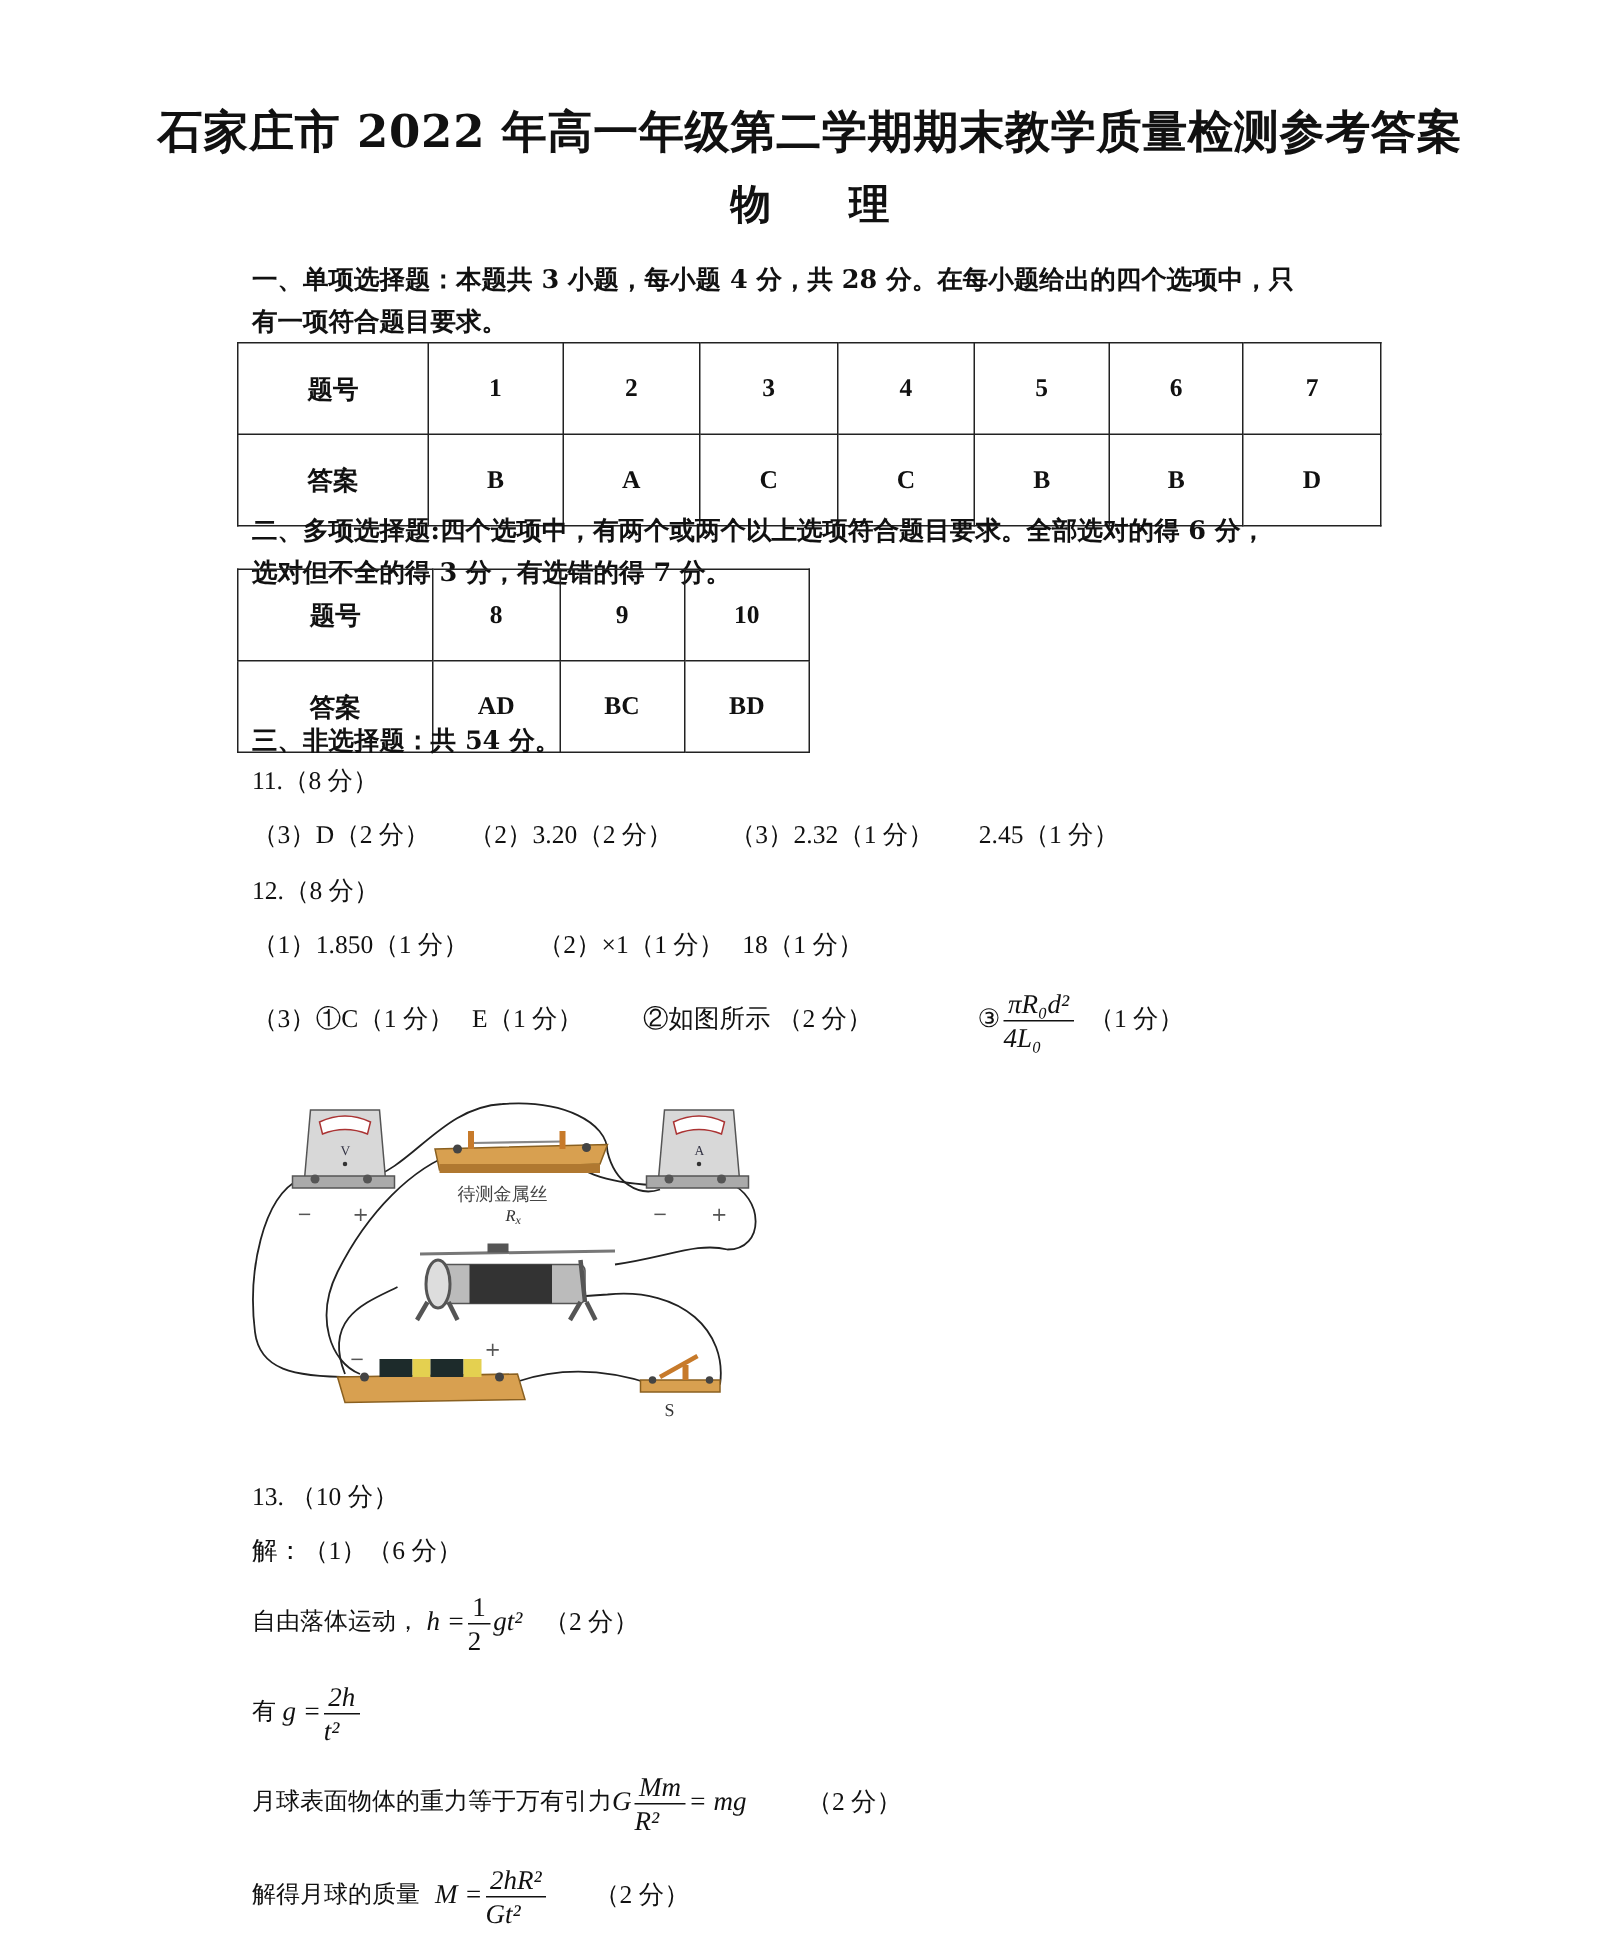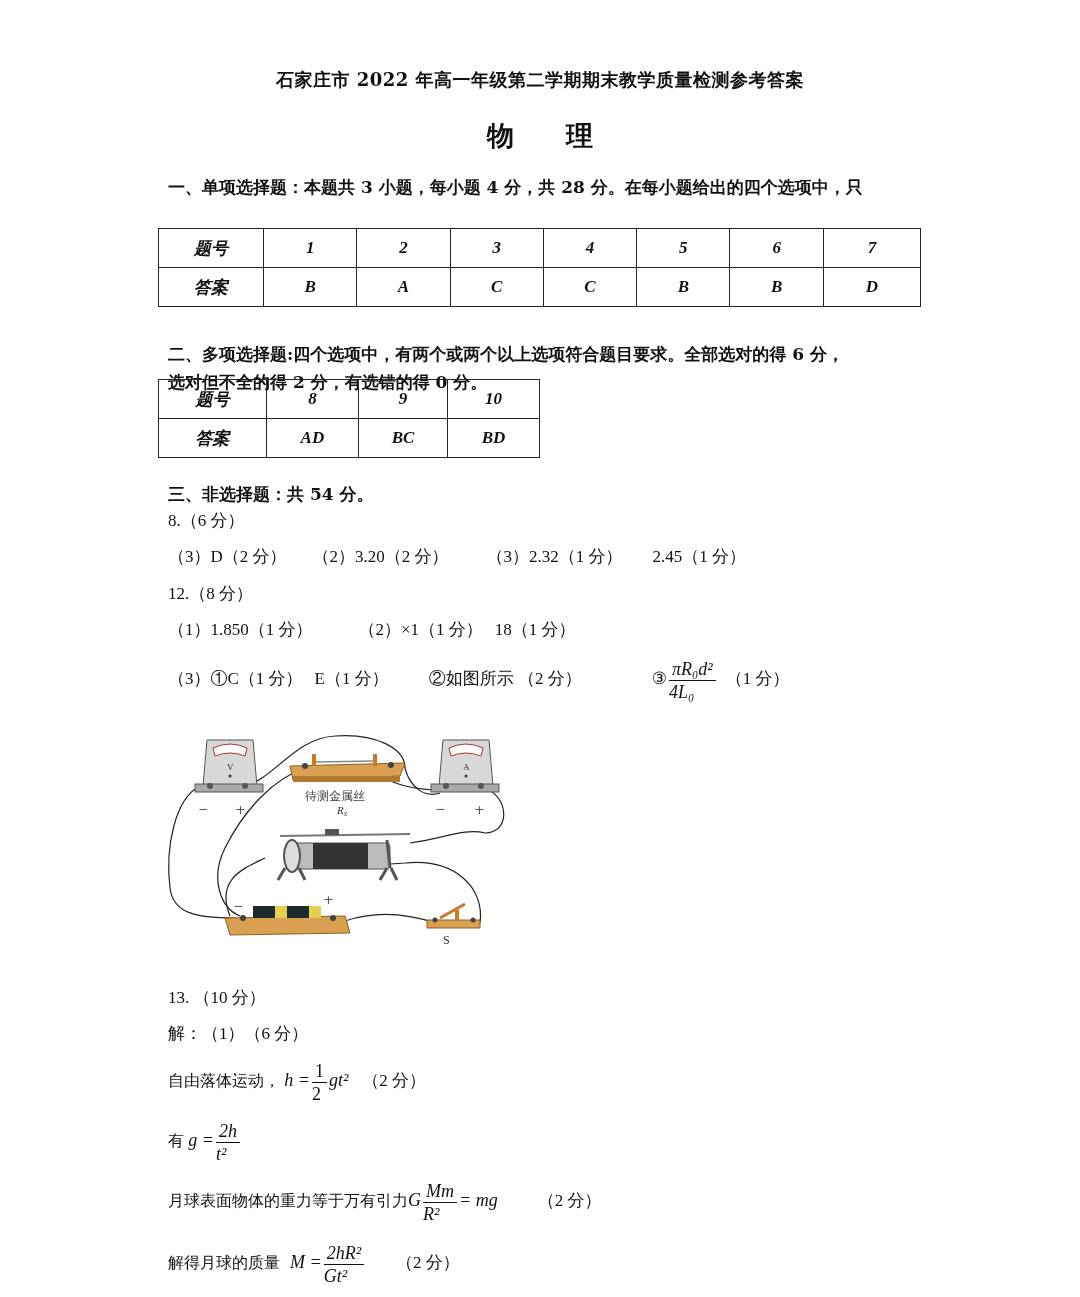--- a/index.html
+++ b/index.html
@@ -1,44 +1,45 @@
 <!DOCTYPE html>
 <html><head>
 <meta charset="utf-8">
 <style>
   html, body { margin: 0; padding: 0; background: #ffffff; }
   body { width: 1080px; height: 1297px; position: relative; overflow: hidden;
          font-family: "DejaVu Serif", "Liberation Serif", serif; color: #111; }
   .abs { position: absolute; }
-  .title { left: 0; width: 1080px; top: 68px; text-align: center; font-size: 18px; font-weight: bold; letter-spacing: 0.5px; }
+  .title { left: 0; width: 1080px; top: 68px; text-align: center; font-size: 30px; font-weight: bold; letter-spacing: 0.5px; }
   .subject { left: 0; width: 1080px; top: 118px; text-align: center; font-size: 27px; font-weight: bold; }
   .subject span { display: inline-block; margin: 0 26px; }
   .sec-head { left: 168px; width: 760px; font-size: 17px; font-weight: bold; line-height: 28px; }
   table.ans { position: absolute; border-collapse: collapse; font-family: "Liberation Serif", serif; }
-  table.ans td { border: 1px solid #222; text-align: center; font-weight: bold; font-size: 17px; height: 28px; padding: 5px; font-style: italic; }
+  table.ans td { border: 1px solid #222; text-align: center; font-weight: bold; font-size: 17px; height: 28px; padding: 16px; }
   table.ans td.lab { font-family: "DejaVu Sans", sans-serif; font-weight: bold; font-size: 17px; }
   .line { left: 168px; font-size: 17px; white-space: nowrap; font-family: "Liberation Serif", serif; }
   .line .gap { display: inline-block; }
   .cn { font-family: Liberation Serif, serif; font-size: 16px; margin-top: 22px; }
   .math { font-family: "Liberation Serif", serif; font-style: italic; font-size: 18px; }
   .frac { display: inline-block; vertical-align: middle; text-align: left; margin: 0 2px; }
   .frac .num { display: block; border-bottom: 1px solid #111; padding: 0 3px; line-height: 22px; }
   .frac .den { display: block; line-height: 22px; }
   .diagram { left: 165px; top: 728px; width: 350px; height: 222px; }
 </style>
 </head>
 <body>
 
 <div class="abs title">石家庄市 2022 年高一年级第二学期期末教学质量检测参考答案</div>
 <div class="abs subject">
   <span>物</span><span>理</span>
 </div>
 
 <div class="abs sec-head" style="top:173px;">
   <div>一、单项选择题：本题共 3 小题，每小题 4 分，共 28 分。在每小题给出的四个选项中，只</div>
+  <div>有一项符合题目要求。</div>
 </div>
 <table class="ans" style="left:158px; top:228px; width:763px;">
   <tbody>
       <tr>
     <td class="lab" style="width:94px;">题号</td>
     <td>1</td>
     <td>2</td>
     <td>3</td>
     <td>4</td>
     <td>5</td>
@@ -53,42 +54,42 @@
     <td>C</td>
     <td>B</td>
     <td>B</td>
     <td>D</td>
   </tr>
 </tbody>
   </table>
 
 <div class="abs sec-head" style="top:324px;margin-top:16px;">
   <div>二、多项选择题:四个选项中，有两个或两个以上选项符合题目要求。全部选对的得 6 分，</div>
-  <div>选对但不全的得 2 分，有选错的得 0 分。</div>
+  <div>选对但不全的得 3 分，有选错的得 7 分。</div>
 </div>
 <table class="ans" style="left:158px; top:379px; width:382px;">
   <tbody>
       <tr>
     <td class="lab" style="width:97px;">题号</td>
     <td>8</td>
     <td>9</td>
     <td>10</td>
   </tr>
   <tr>
     <td class="lab">答案</td>
     <td>AD</td>
     <td>BC</td>
     <td>BD</td>
   </tr>
 </tbody>
   </table>
 
 <div class="abs sec-head" style="top:480px;">三、非选择题：共 54 分。</div>
 
-<div class="abs line" style="top:509px;">8.（6 分）</div>
+<div class="abs line" style="top:509px;">11.（8 分）</div>
 <div class="abs line" style="top:545px;">
   <span>（3）D（2 分）</span><span class="gap" style="width:26px"></span><span>（2）3.20（2 分）</span><span class="gap" style="width:38px"></span><span>（3）2.32（1 分）</span><span class="gap" style="width:30px"></span><span>2.45（1 分）</span>
 </div>
 
 <div class="abs line" style="top:582px;">12.（8 分）</div>
 <div class="abs line" style="top:618px;">
   <span>（1）1.850（1 分）</span><span class="gap" style="width:46px"></span><span>（2）×1（1 分）</span><span class="gap" style="width:12px"></span><span>18（1 分）</span>
 </div>
 <div class="abs line" style="top:658px;">
   <span>（3）①C（1 分）</span><span class="gap" style="width:12px"></span><span>E（1 分）</span><span class="gap" style="width:40px"></span><span>②如图所示 （2 分）</span><span class="gap" style="width:70px"></span><span>③</span><span class="frac math"><span class="num">πR₀d²</span><span class="den">4L₀</span></span><span class="gap" style="width:8px"></span><span>（1 分）</span>

